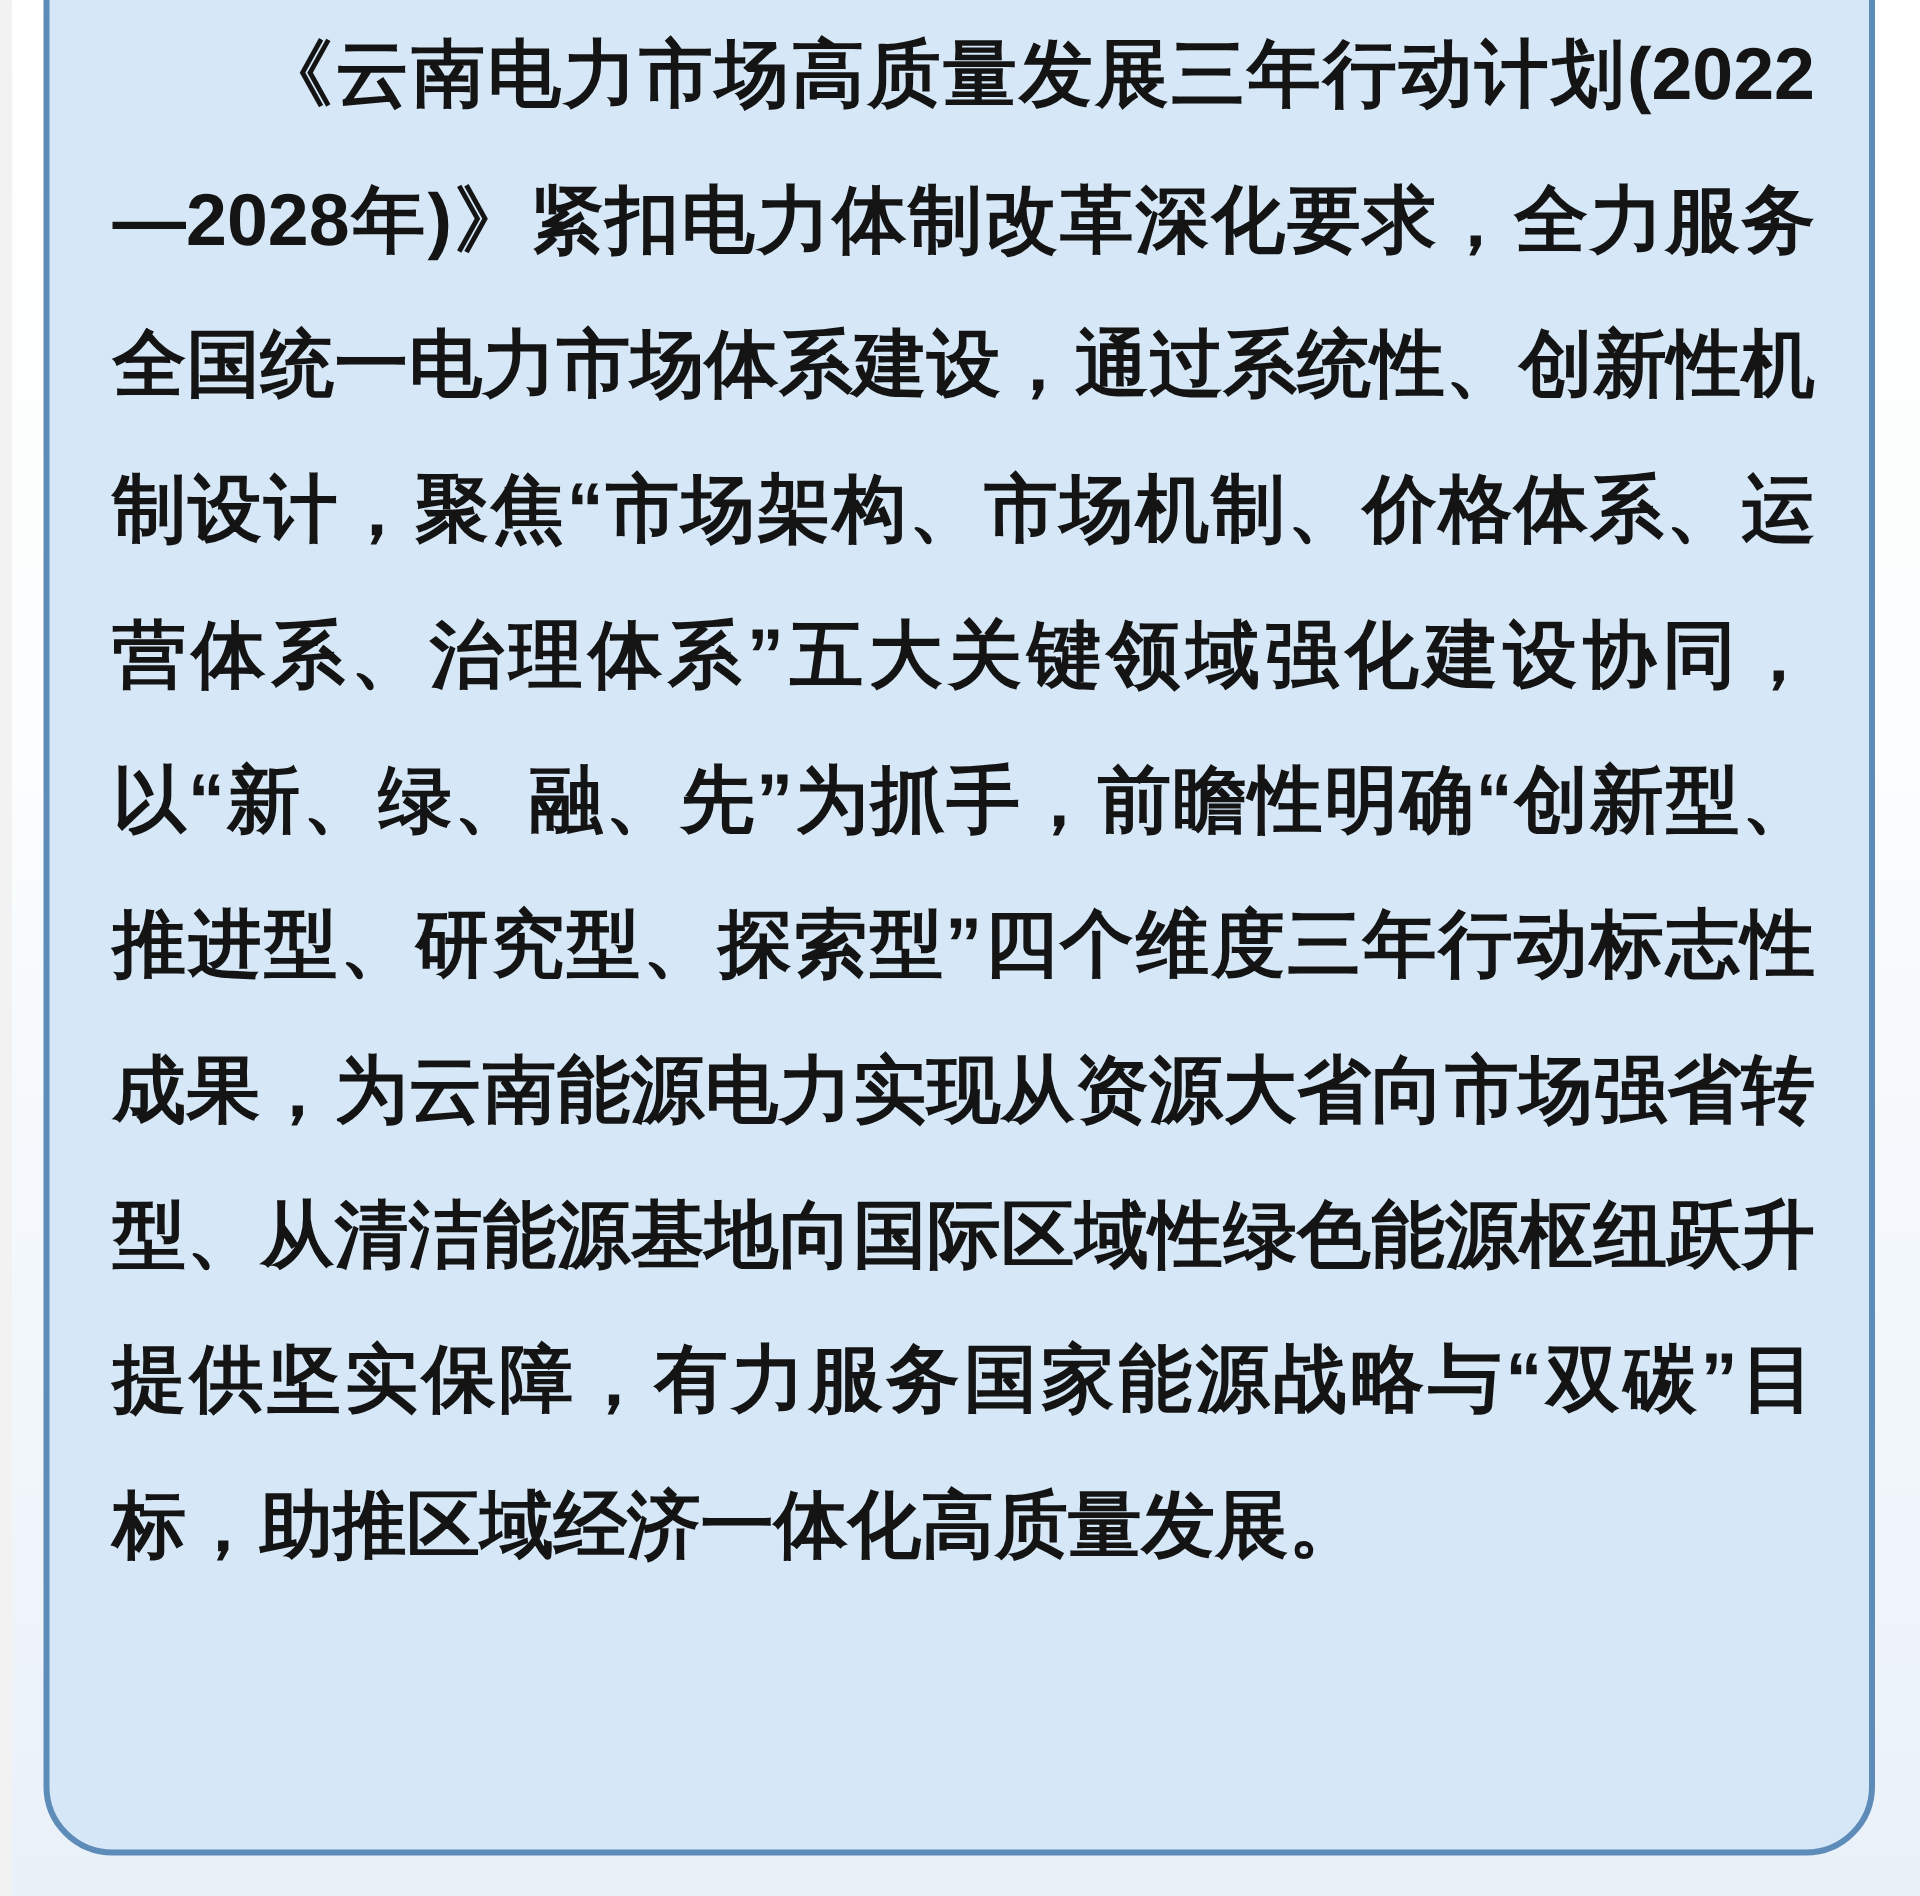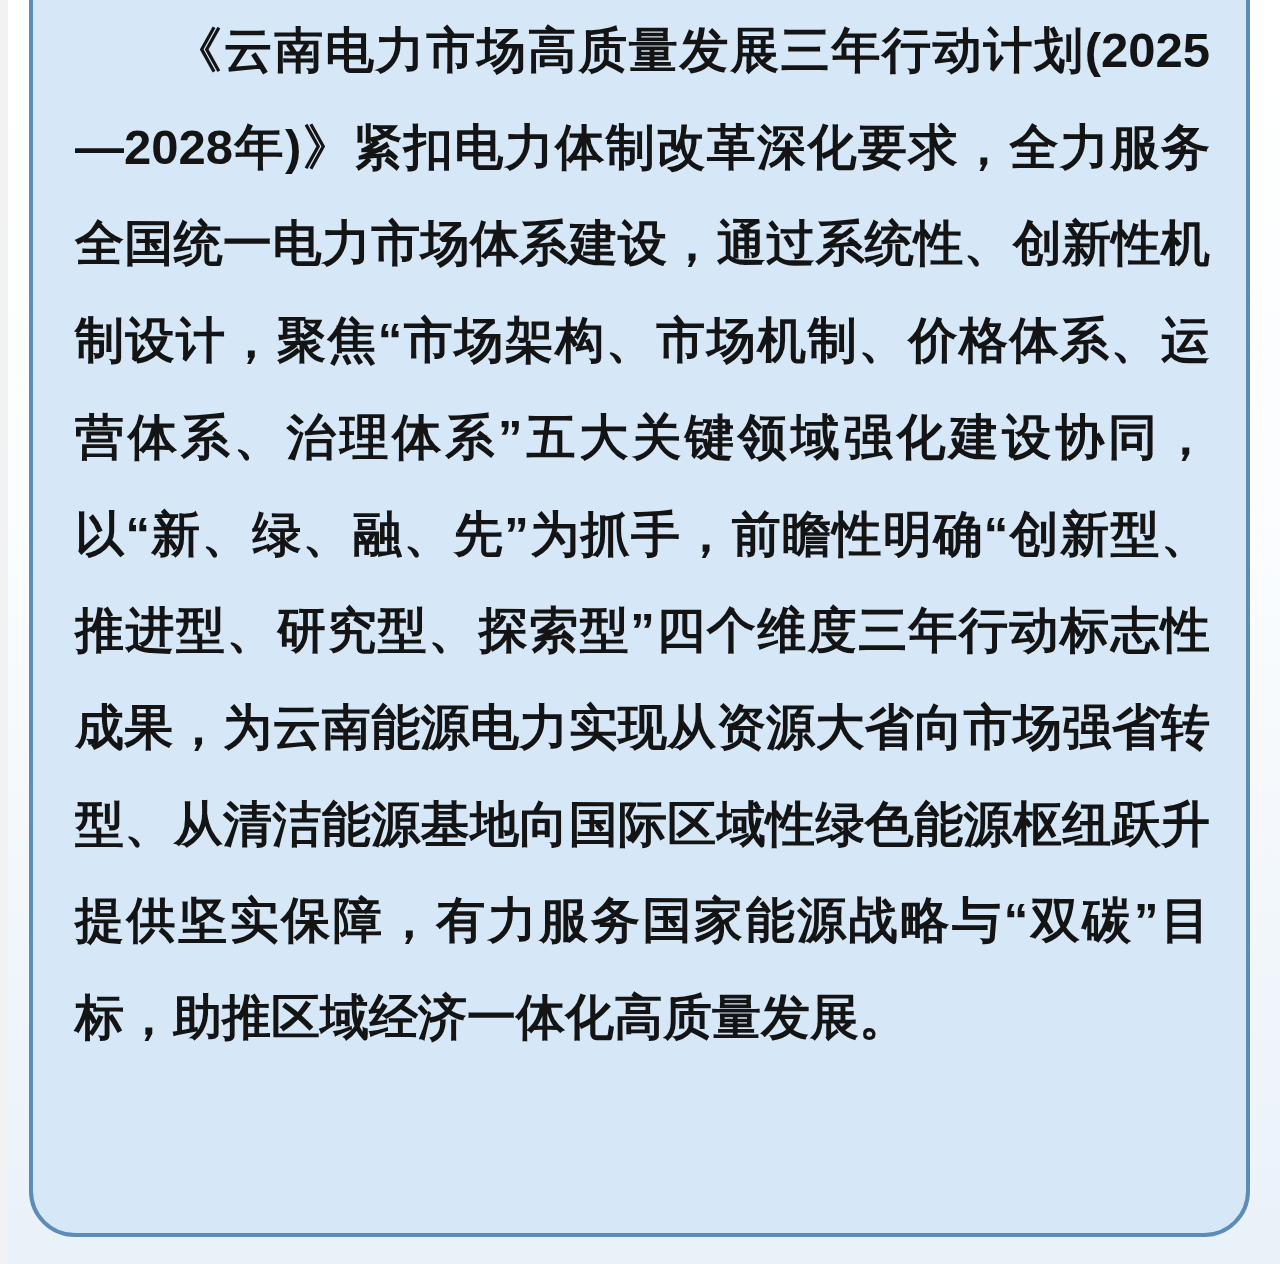--- a/index.html
+++ b/index.html
@@ -47,15 +47,15 @@
     word-break: break-all;
   }
 </style>
 </head>
 <body>
 
 <div class="page-edge"></div>
 
 <div class="article-card">
   <div class="article-text">
-    <p>《云南电力市场高质量发展三年行动计划(2025—2028年)》紧扣电力体制改革深化要求，全力服务全国统一电力市场体系建设，通过系统性、创新性机制设计，聚焦“市场架构、市场机制、价格体系、运营体系、治理体系”五大关键领域强化建设协同，以“新、绿、融、先”为抓手，前瞻性明确“创新型、推进型、研究型、探索型”四个维度三年行动标志性成果，为云南能源电力实现从资源大省向市场强省转型、从清洁能源基地向国际区域性绿色能源枢纽跃升提供坚实保障，有力服务国家能源战略与“双碳”目标，助推区域经济一体化高质量发展。</p>
+    <p>《云南电力市场高质量发展三年行动计划(2022—2028年)》紧扣电力体制改革深化要求，全力服务全国统一电力市场体系建设，通过系统性、创新性机制设计，聚焦“市场架构、市场机制、价格体系、运营体系、治理体系”五大关键领域强化建设协同，以“新、绿、融、先”为抓手，前瞻性明确“创新型、推进型、研究型、探索型”四个维度三年行动标志性成果，为云南能源电力实现从资源大省向市场强省转型、从清洁能源基地向国际区域性绿色能源枢纽跃升提供坚实保障，有力服务国家能源战略与“双碳”目标，助推区域经济一体化高质量发展。</p>
   </div>
 </div>
 
 </body></html>

